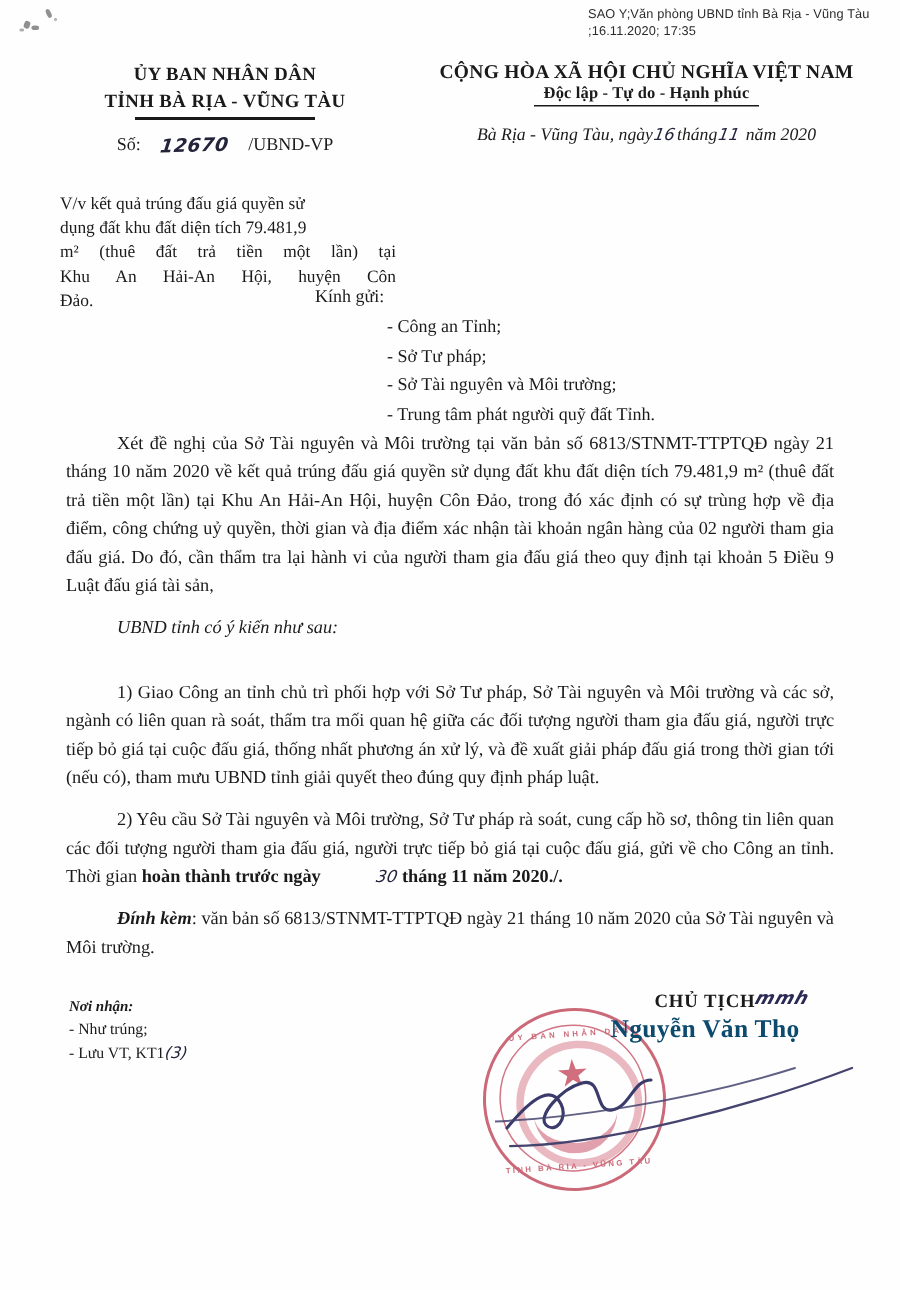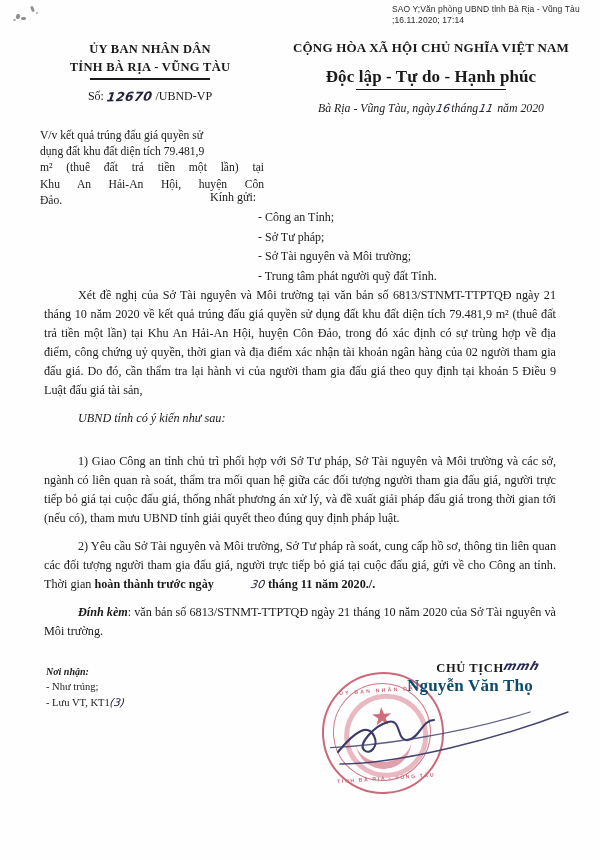--- a/index.html
+++ b/index.html
@@ -67,21 +67,21 @@
     height: 1.3px;
     background: #1a1a1a;
     margin: 2px auto 0 auto;
   }
   .docnum-row {
     margin-top: 9px;
     font-size: 12px;
     display: flex;
     justify-content: center;
     align-items: flex-end;
-    gap: 3px;
+    gap: 13px;
   }
   .handwrite {
     font-family: "DejaVu Sans", sans-serif;
     font-style: italic;
     font-weight: bold;
     font-size: 12.5px;
     color: #23233a;
     letter-spacing: .4px;
     transform: skewX(-9deg) rotate(-1.5deg);
     display: inline-block;
@@ -103,22 +103,22 @@
     width: 318px;
     text-align: center;
   }
   .nation {
     font-weight: bold;
     font-size: 13px;
     letter-spacing: .2px;
   }
   .motto {
     font-weight: bold;
-    font-size: 17px;
-    margin-top: 11px;
+    font-size: 11px;
+    margin-top: 0;
     letter-spacing: .1px;
   }
   .motto-underline {
     width: 150px;
     height: 1.3px;
     background: #1a1a1a;
     margin: 2px auto 0 auto;
   }
   .dateline {
     margin-top: 11px;
@@ -304,21 +304,21 @@
 <div class="page">
 
   <div class="speck sp1"></div>
   <div class="speck sp2"></div>
   <div class="speck sp3"></div>
   <div class="speck sp4"></div>
   <div class="speck sp5"></div>
 
   <div class="stamp-copy">
     <div>SAO Y;Văn phòng UBND tỉnh Bà Rịa - Vũng Tàu</div>
-    <div>;16.11.2020; 17:14</div>
+    <div>;16.11.2020; 17:35</div>
   </div>
 
   <div class="masthead">
 
     <div class="left-head">
       <div class="org-line1">ỦY BAN NHÂN DÂN</div>
       <div class="org-line2">TỈNH BÀ RỊA - VŨNG TÀU</div>
       <div class="org-underline"></div>
 
       <div class="docnum-row">

